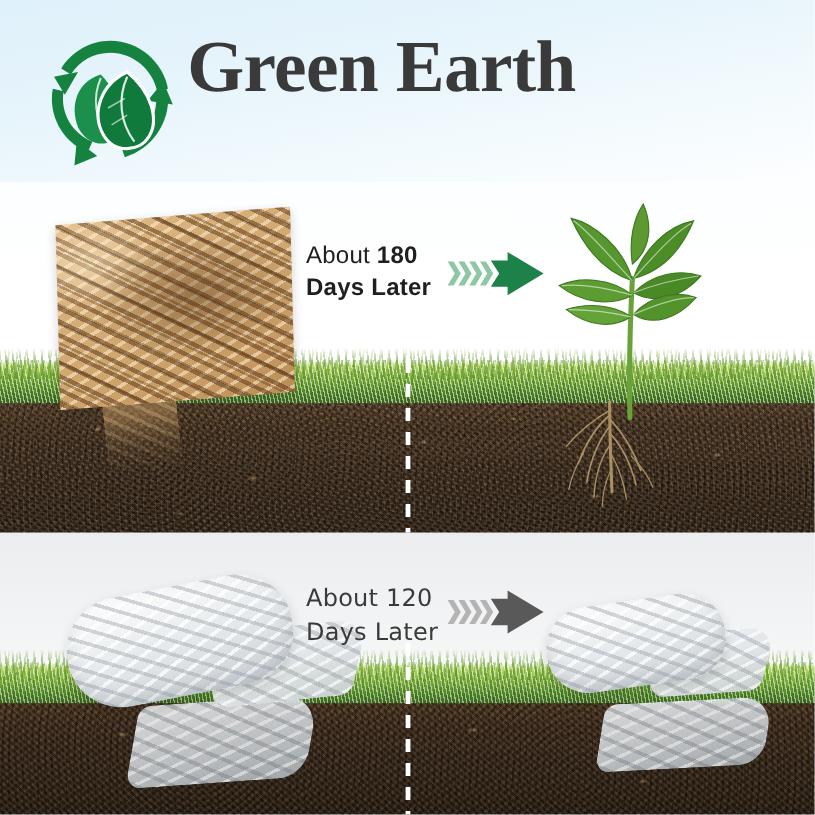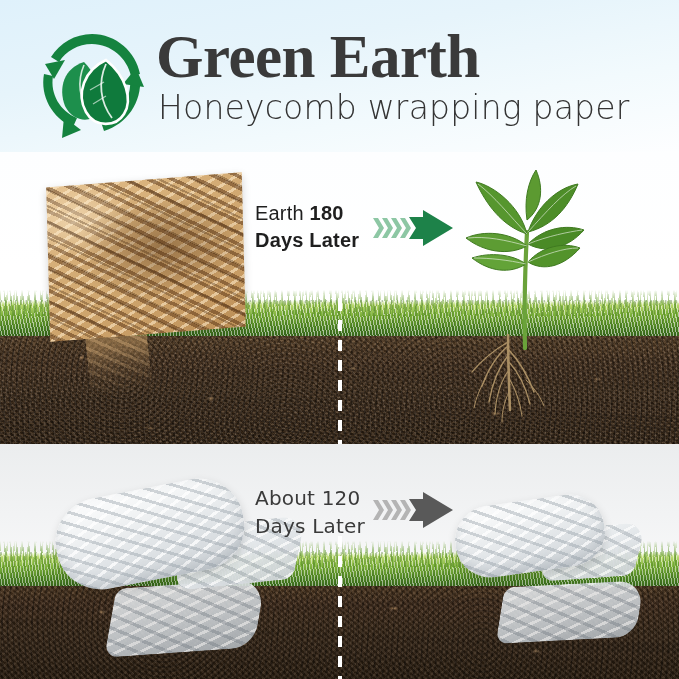--- a/index.html
+++ b/index.html
@@ -273,21 +273,20 @@
         <path d="M52 36 C32 42 26 62 33 80 C41 96 58 97 66 88 C74 79 70 55 52 36 Z" fill="#1d8f4c"></path>
         <path d="M52 39 C45 55 47 74 58 88" stroke="#ffffff" stroke-width="1.6" fill="none" opacity=".8"></path>
 
         <path d="M74 34 C52 44 44 68 54 86 C63 102 84 101 92 88 C101 74 94 50 74 34 Z" fill="#0f7a3c" stroke="#ffffff" stroke-width="2.6"></path>
         <path d="M74 38 C66 56 68 76 80 92" stroke="#ffffff" stroke-width="1.8" fill="none" opacity=".85"></path>
         <path d="M72 56 L58 64 M74 70 L61 78" stroke="#ffffff" stroke-width="1.3" opacity=".6"></path>
       </svg>
     </div>
 
     <div class="title">Green Earth</div>
-    <div class="subtitle">Honeycomb wrapping paper</div>
   </div>
 
   <div class="scene1">
 
     <div class="grass1"></div>
     <div class="soil1"></div>
 
     <div class="paper-buried"></div>
     <div class="paper"></div>
 
@@ -329,21 +328,21 @@
           <path d="M46 8 C32 16 20 26 10 38" stroke-width="1.2"></path>
           <path d="M47 44 C54 56 58 68 60 82" stroke-width="1.1"></path>
           <path d="M24 44 C18 54 14 64 12 74" stroke-width="1"></path>
           <path d="M64 46 C72 54 78 62 82 72" stroke-width="1"></path>
           <path d="M47 58 C42 68 40 78 40 88" stroke-width="1"></path>
         </g>
       </svg>
     </div>
 
     <div class="cta1">
-      <div class="line1"><span>Earth </span><b>180</b></div>
+      <div class="line1"><span>About </span><b>180</b></div>
       <div class="line2">Days Later</div>
       <div class="arrow1">
         <svg viewBox="0 0 82 40" xmlns="http://www.w3.org/2000/svg">
           <g fill="#8dc7a4">
             <path d="M0 10 L6 20 L0 30 L5 30 L11 20 L5 10 Z"></path>
             <path d="M9 10 L15 20 L9 30 L14 30 L20 20 L14 10 Z"></path>
             <path d="M18 10 L24 20 L18 30 L23 30 L29 20 L23 10 Z"></path>
             <path d="M27 10 L33 20 L27 30 L32 30 L38 20 L32 10 Z"></path>
           </g>
           <path d="M36 9 L43 20 L36 31 L50 31 L50 38 L80 20 L50 2 L50 9 Z" fill="#1d8249"></path>

